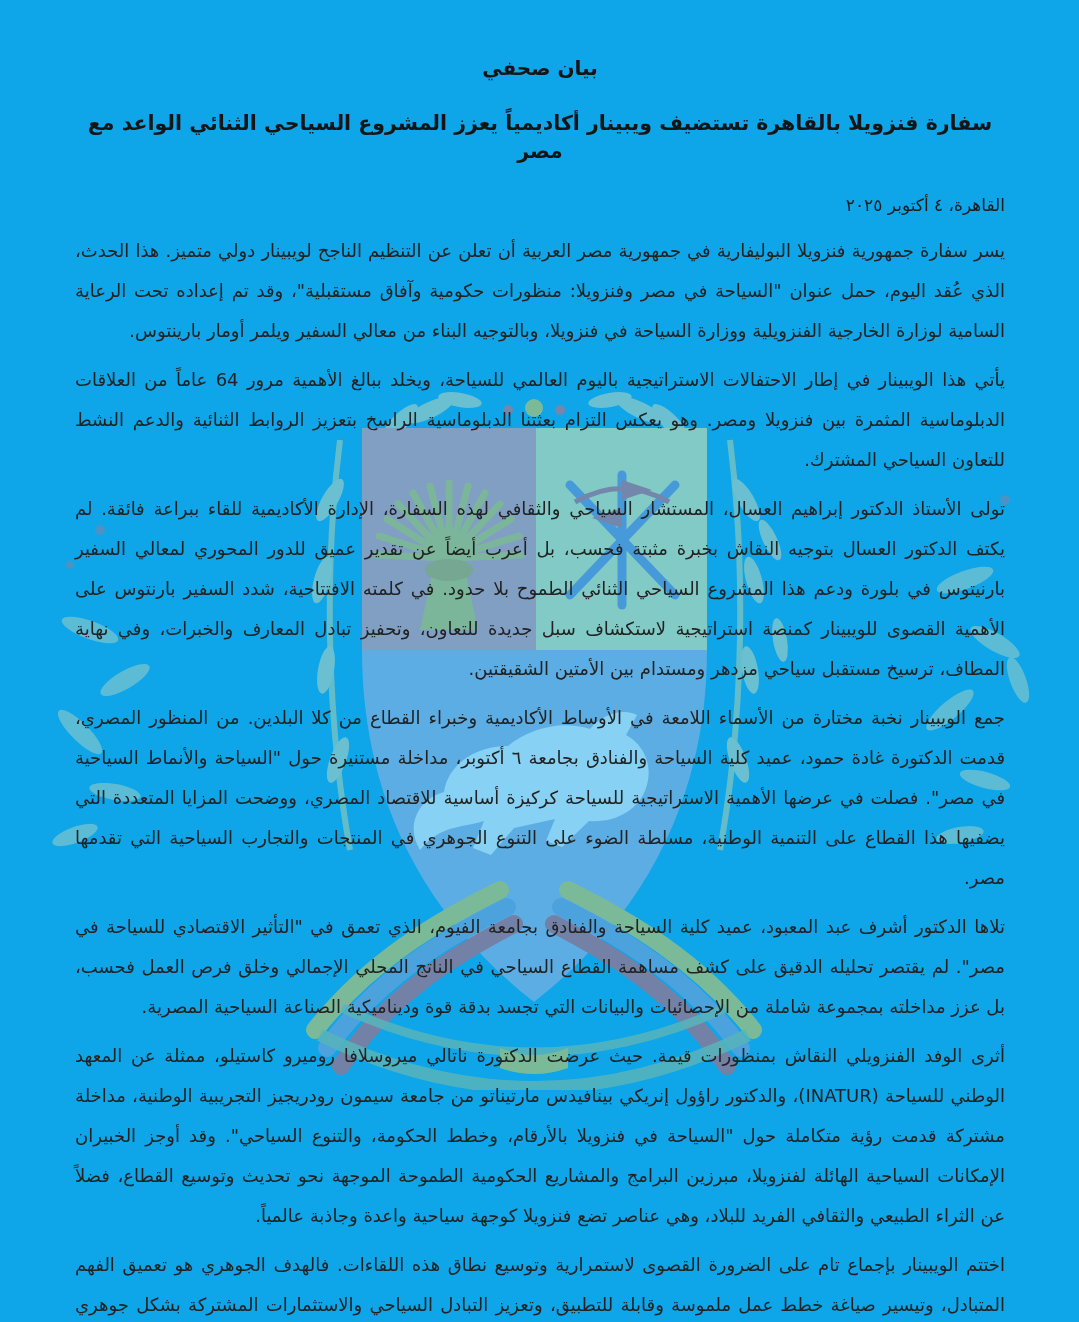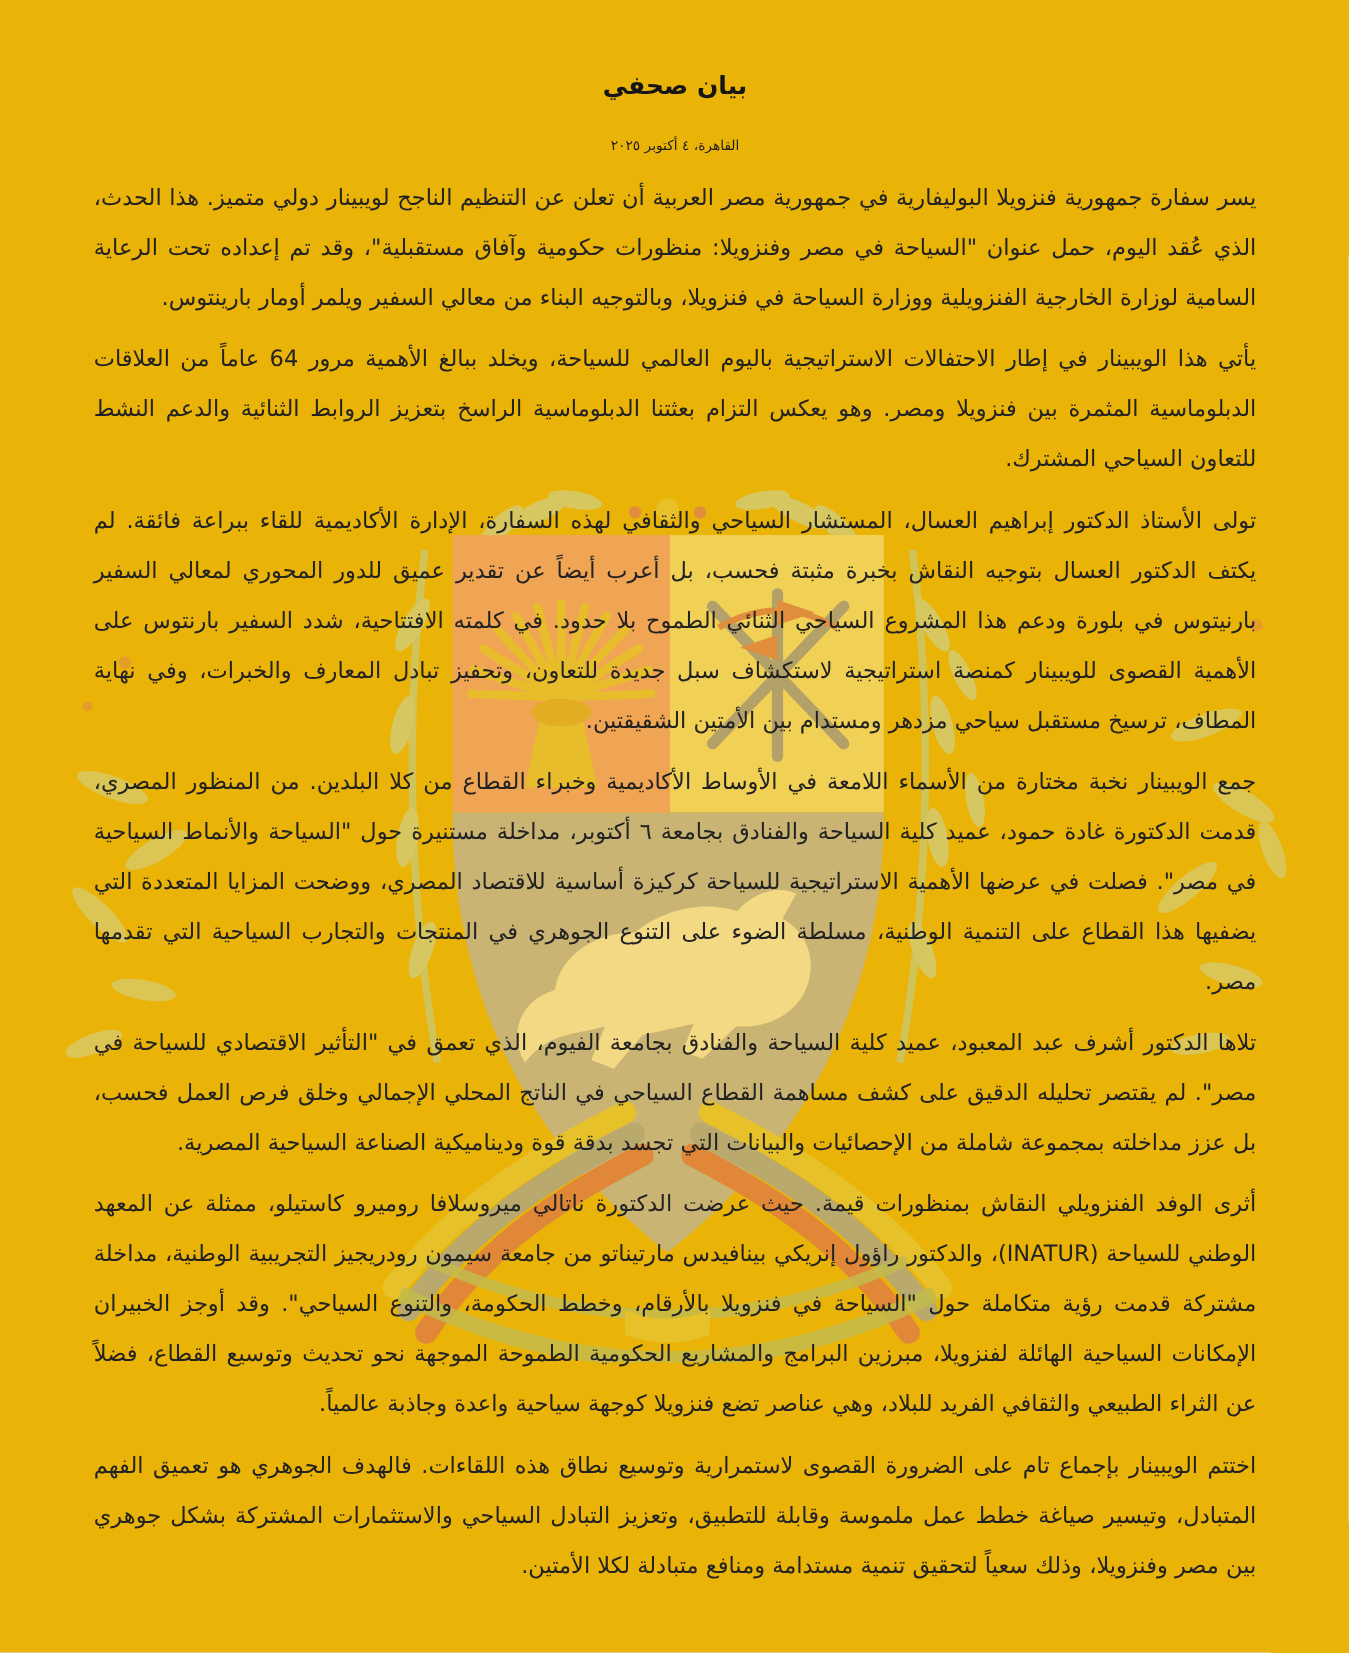--- a/index.html
+++ b/index.html
@@ -1,20 +1,20 @@
 <!DOCTYPE html>
 <html dir="rtl" lang="ar" style="--wm-red: #f4989e; --wm-yellow: #f6f0a2; --wm-blue: #aab6de; --wm-wheat: #e8c84e; --wm-wheat-tie: #dca93e; --wm-weapon-blue: #8090cc; --wm-weapon-red: #d86a70; --wm-white: #ffffff; --wm-green: #c5dcba; --wm-stem: #b8d4ac; --wm-laurel: #9fc48f; --wm-flag-yellow: #e6cf4a; --wm-flag-blue: #8aa0d0; --wm-flag-red: #d85f66; --text-color: #212121;"><head>
 <meta charset="utf-8">
 <style>
   html,body { margin:0; padding:0; background:#e8e8e8; }
   .sheet {
     position:relative;
     width:1079px; height:1322px;
     margin:0 auto;
-    background:#eab308;
+    background:#0ea5e9;
     overflow:hidden;
     font-family:"DejaVu Sans","Liberation Sans",sans-serif;
     color:var(--text-color,#212121);
   }
   
   .watermark {
     position:absolute; left:30px; top:380px;
     width:1020px; height:710px;
     z-index:0; pointer-events:none;
   }
@@ -27,21 +27,21 @@
   }
   .doc-type {
     margin:0; font-size:20px; font-weight:bold;
     text-align:center; color:#151515;
   }
   .headline {
     margin:30px 0 0; font-size:20.5px; font-weight:bold;
     text-align:center; color:#151515; line-height:1.35;
   }
   .dateline {
-    margin-top:30px; font-size:11px; text-align:center; color:#1c1c1c;
+    margin-top:30px; font-size:17px; text-align:right; color:#1c1c1c;
   }
   .body-text p {
     margin:9px 0 0;
     font-size:18px; line-height:40px;
     text-align:justify; text-justify:inter-word;
     color:#222;
   }
   .body-text p:first-child { margin-top:16px; }
 </style>
 </head>
@@ -157,20 +157,21 @@
         <path d="M290,655 Q504,760 718,655" stroke-width="13"></path>
         <path d="M312,628 Q504,716 696,628" stroke-width="9"></path>
       </g>
 
       <path d="M470,668 Q504,682 538,668 L538,688 Q504,700 470,688 Z" fill="var(--wm-flag-yellow)"></path>
     </svg>
   </div>
 
   <div class="content">
     <h1 class="doc-type">بيان صحفي</h1>
+    <h2 class="headline">سفارة فنزويلا بالقاهرة تستضيف ويبينار أكاديمياً يعزز المشروع السياحي الثنائي الواعد مع مصر</h2>
     <div class="dateline">القاهرة، ٤ أكتوبر ٢٠٢٥</div>
 
     <div class="body-text">
       <p>يسر سفارة جمهورية فنزويلا البوليفارية في جمهورية مصر العربية أن تعلن عن التنظيم الناجح لويبينار دولي متميز. هذا الحدث، الذي عُقد اليوم، حمل عنوان "السياحة في مصر وفنزويلا: منظورات حكومية وآفاق مستقبلية"، وقد تم إعداده تحت الرعاية السامية لوزارة الخارجية الفنزويلية ووزارة السياحة في فنزويلا، وبالتوجيه البناء من معالي السفير ويلمر أومار بارينتوس.</p>
       <p>يأتي هذا الويبينار في إطار الاحتفالات الاستراتيجية باليوم العالمي للسياحة، ويخلد ببالغ الأهمية مرور 64 عاماً من العلاقات الدبلوماسية المثمرة بين فنزويلا ومصر. وهو يعكس التزام بعثتنا الدبلوماسية الراسخ بتعزيز الروابط الثنائية والدعم النشط للتعاون السياحي المشترك.</p>
       <p>تولى الأستاذ الدكتور إبراهيم العسال، المستشار السياحي والثقافي لهذه السفارة، الإدارة الأكاديمية للقاء ببراعة فائقة. لم يكتف الدكتور العسال بتوجيه النقاش بخبرة مثبتة فحسب، بل أعرب أيضاً عن تقدير عميق للدور المحوري لمعالي السفير بارنيتوس في بلورة ودعم هذا المشروع السياحي الثنائي الطموح بلا حدود. في كلمته الافتتاحية، شدد السفير بارنتوس على الأهمية القصوى للويبينار كمنصة استراتيجية لاستكشاف سبل جديدة للتعاون، وتحفيز تبادل المعارف والخبرات، وفي نهاية المطاف، ترسيخ مستقبل سياحي مزدهر ومستدام بين الأمتين الشقيقتين.</p>
       <p>جمع الويبينار نخبة مختارة من الأسماء اللامعة في الأوساط الأكاديمية وخبراء القطاع من كلا البلدين. من المنظور المصري، قدمت الدكتورة غادة حمود، عميد كلية السياحة والفنادق بجامعة ٦ أكتوبر، مداخلة مستنيرة حول "السياحة والأنماط السياحية في مصر". فصلت في عرضها الأهمية الاستراتيجية للسياحة كركيزة أساسية للاقتصاد المصري، ووضحت المزايا المتعددة التي يضفيها هذا القطاع على التنمية الوطنية، مسلطة الضوء على التنوع الجوهري في المنتجات والتجارب السياحية التي تقدمها مصر.</p>
       <p>تلاها الدكتور أشرف عبد المعبود، عميد كلية السياحة والفنادق بجامعة الفيوم، الذي تعمق في "التأثير الاقتصادي للسياحة في مصر". لم يقتصر تحليله الدقيق على كشف مساهمة القطاع السياحي في الناتج المحلي الإجمالي وخلق فرص العمل فحسب، بل عزز مداخلته بمجموعة شاملة من الإحصائيات والبيانات التي تجسد بدقة قوة وديناميكية الصناعة السياحية المصرية.</p>
       <p>أثرى الوفد الفنزويلي النقاش بمنظورات قيمة. حيث عرضت الدكتورة ناتالي ميروسلافا روميرو كاستيلو، ممثلة عن المعهد الوطني للسياحة (INATUR)، والدكتور راؤول إنريكي بينافيدس مارتيناتو من جامعة سيمون رودريجيز التجريبية الوطنية، مداخلة مشتركة قدمت رؤية متكاملة حول "السياحة في فنزويلا بالأرقام، وخطط الحكومة، والتنوع السياحي". وقد أوجز الخبيران الإمكانات السياحية الهائلة لفنزويلا، مبرزين البرامج والمشاريع الحكومية الطموحة الموجهة نحو تحديث وتوسيع القطاع، فضلاً عن الثراء الطبيعي والثقافي الفريد للبلاد، وهي عناصر تضع فنزويلا كوجهة سياحية واعدة وجاذبة عالمياً.</p>
       <p>اختتم الويبينار بإجماع تام على الضرورة القصوى لاستمرارية وتوسيع نطاق هذه اللقاءات. فالهدف الجوهري هو تعميق الفهم المتبادل، وتيسير صياغة خطط عمل ملموسة وقابلة للتطبيق، وتعزيز التبادل السياحي والاستثمارات المشتركة بشكل جوهري بين مصر وفنزويلا، وذلك سعياً لتحقيق تنمية مستدامة ومنافع متبادلة لكلا الأمتين.</p>

